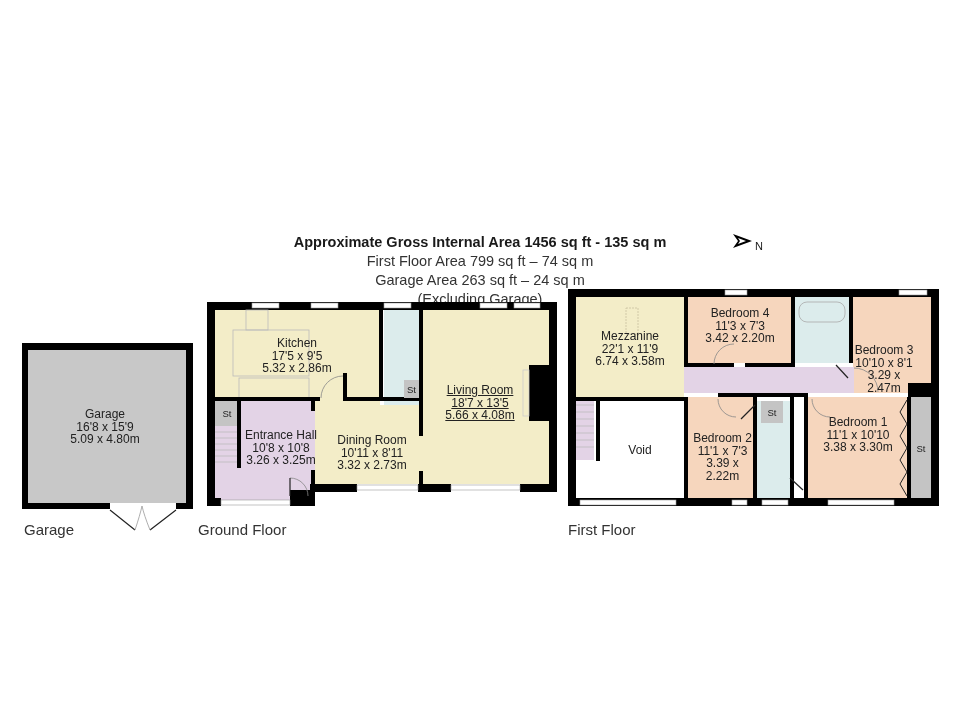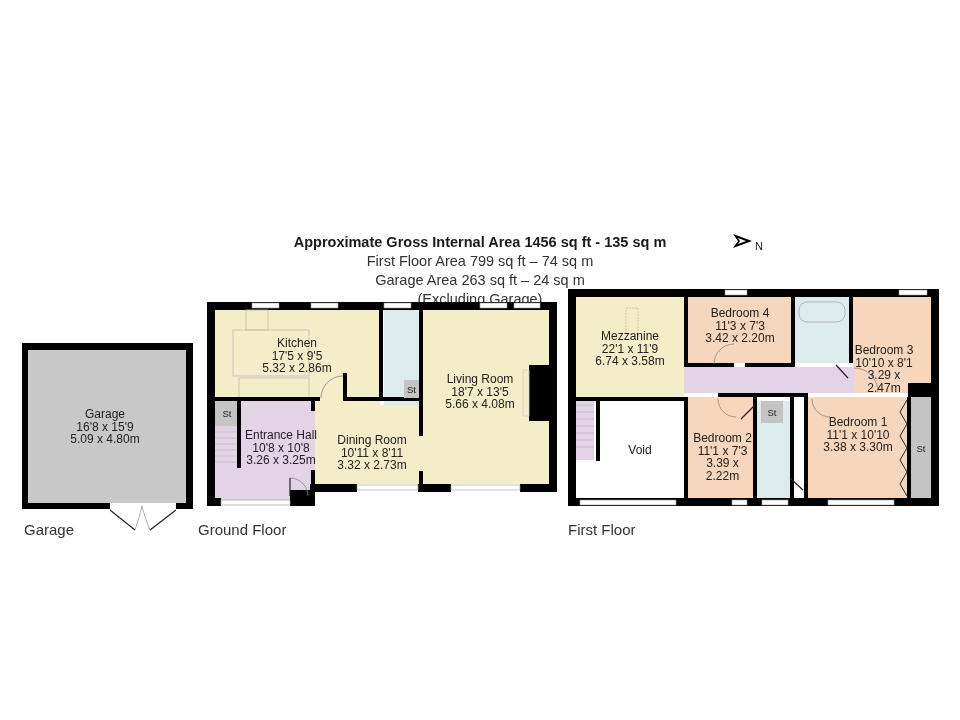--- a/index.html
+++ b/index.html
@@ -177,21 +177,21 @@
   <span class="name">16'8 x 15'9</span>
   <span class="name">5.09 x 4.80m</span>
 </div>
 
 <div class="room-label" style="left:247px;top:337px;width:100px;">
   <span class="name">Kitchen</span>
   <span class="name">17'5 x 9'5</span>
   <span class="name">5.32 x 2.86m</span>
 </div>
 
-<div class="room-label" style="left:430px;top:373px;width:100px;">
+<div class="room-label" style="left:430px;top:384px;width:100px;text-decoration:underline;">
   <span class="name">Living Room</span>
   <span class="name">18'7 x 13'5</span>
   <span class="name">5.66 x 4.08m</span>
 </div>
 
 <div class="room-label" style="left:236px;top:429px;width:90px;">
   <span class="name">Entrance Hall</span>
   <span class="name">10'8 x 10'8</span>
   <span class="name">3.26 x 3.25m</span>
 </div>

